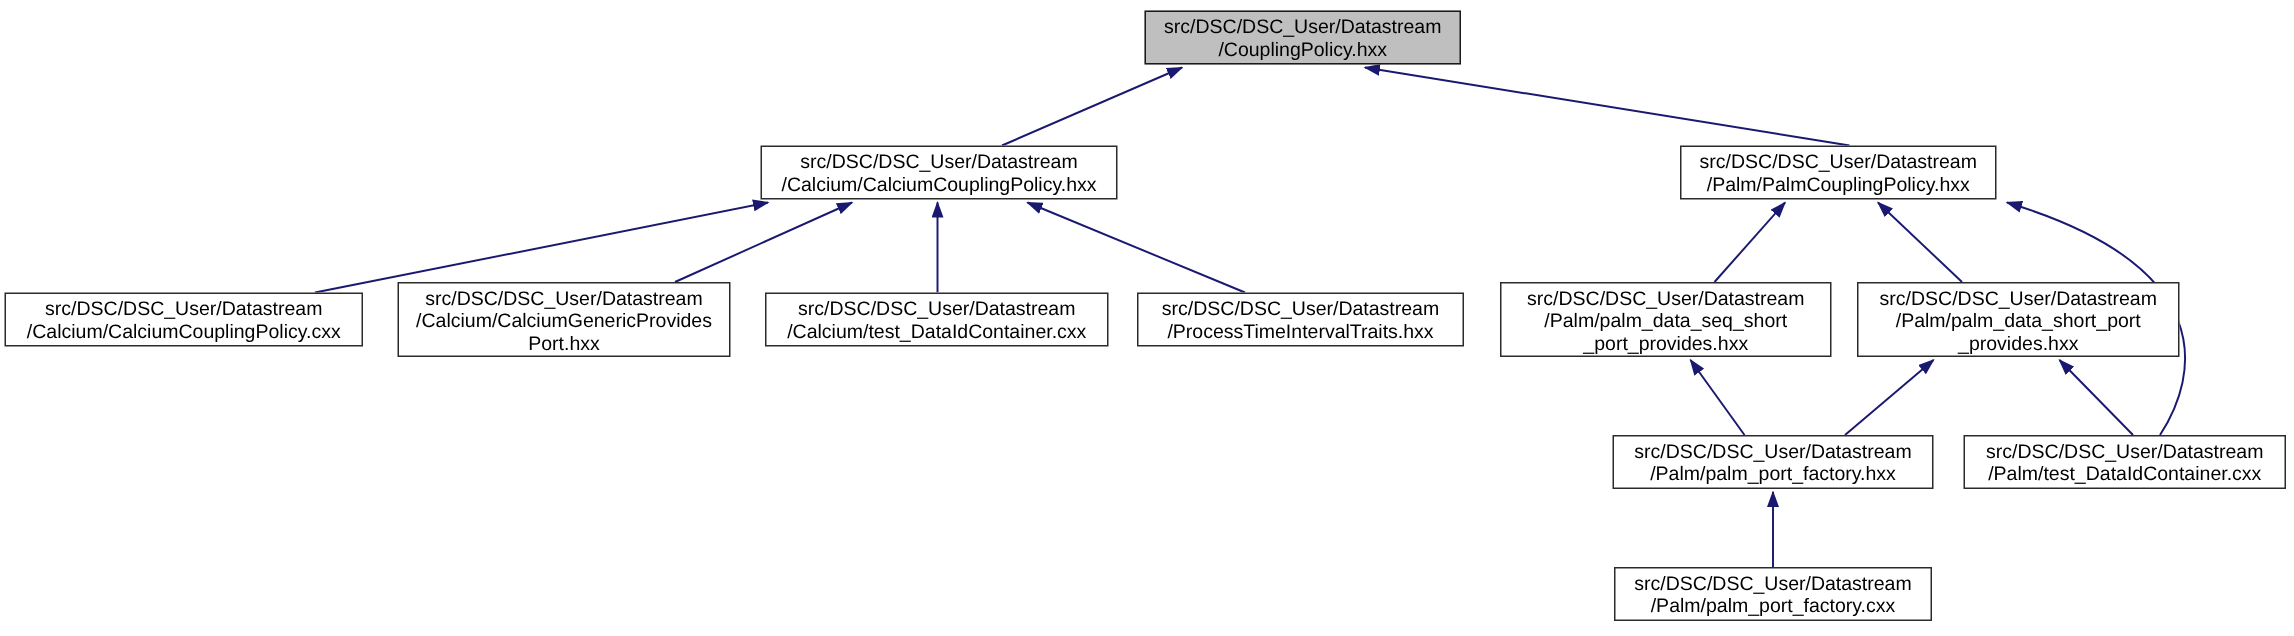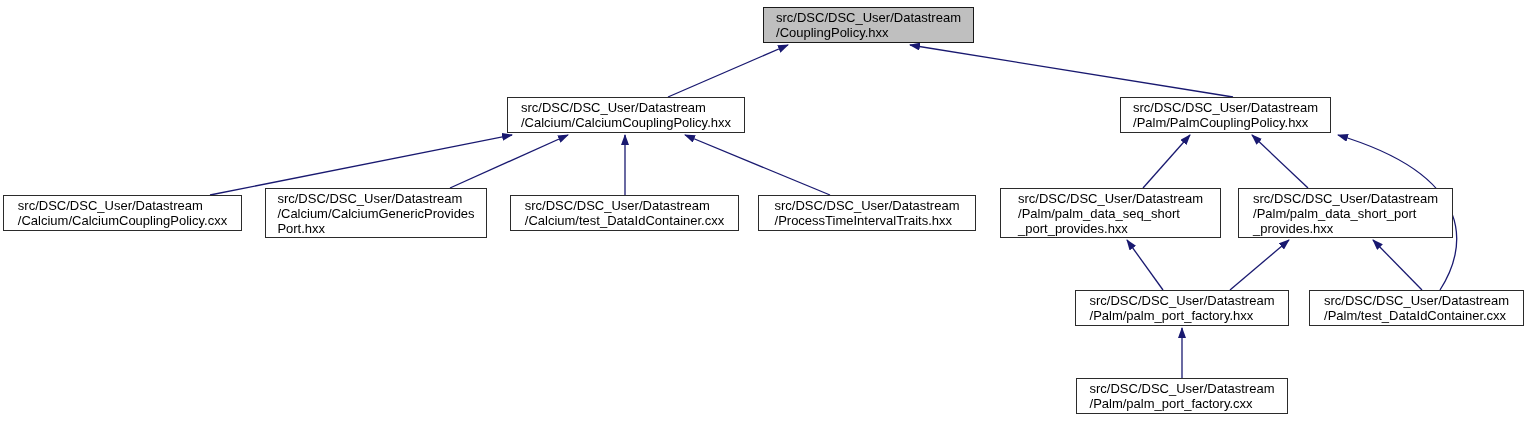--- a/index.html
+++ b/index.html
@@ -29,20 +29,21 @@
     fill: none;
   }
   .node {
     position: absolute;
     box-sizing: border-box;
     border: 1.5px solid #2b2b2b;
     background: #ffffff;
     color: #000000;
     font-size: 13px;
     line-height: 15px;
+    text-align: center;
     white-space: pre-line;
     display: flex;
     flex-direction: column;
     justify-content: center;
     align-items: center;
     cursor: pointer;
   }
   .node.highlight {
     background: #bfbfbf;
     border-color: #1a1a1a;

